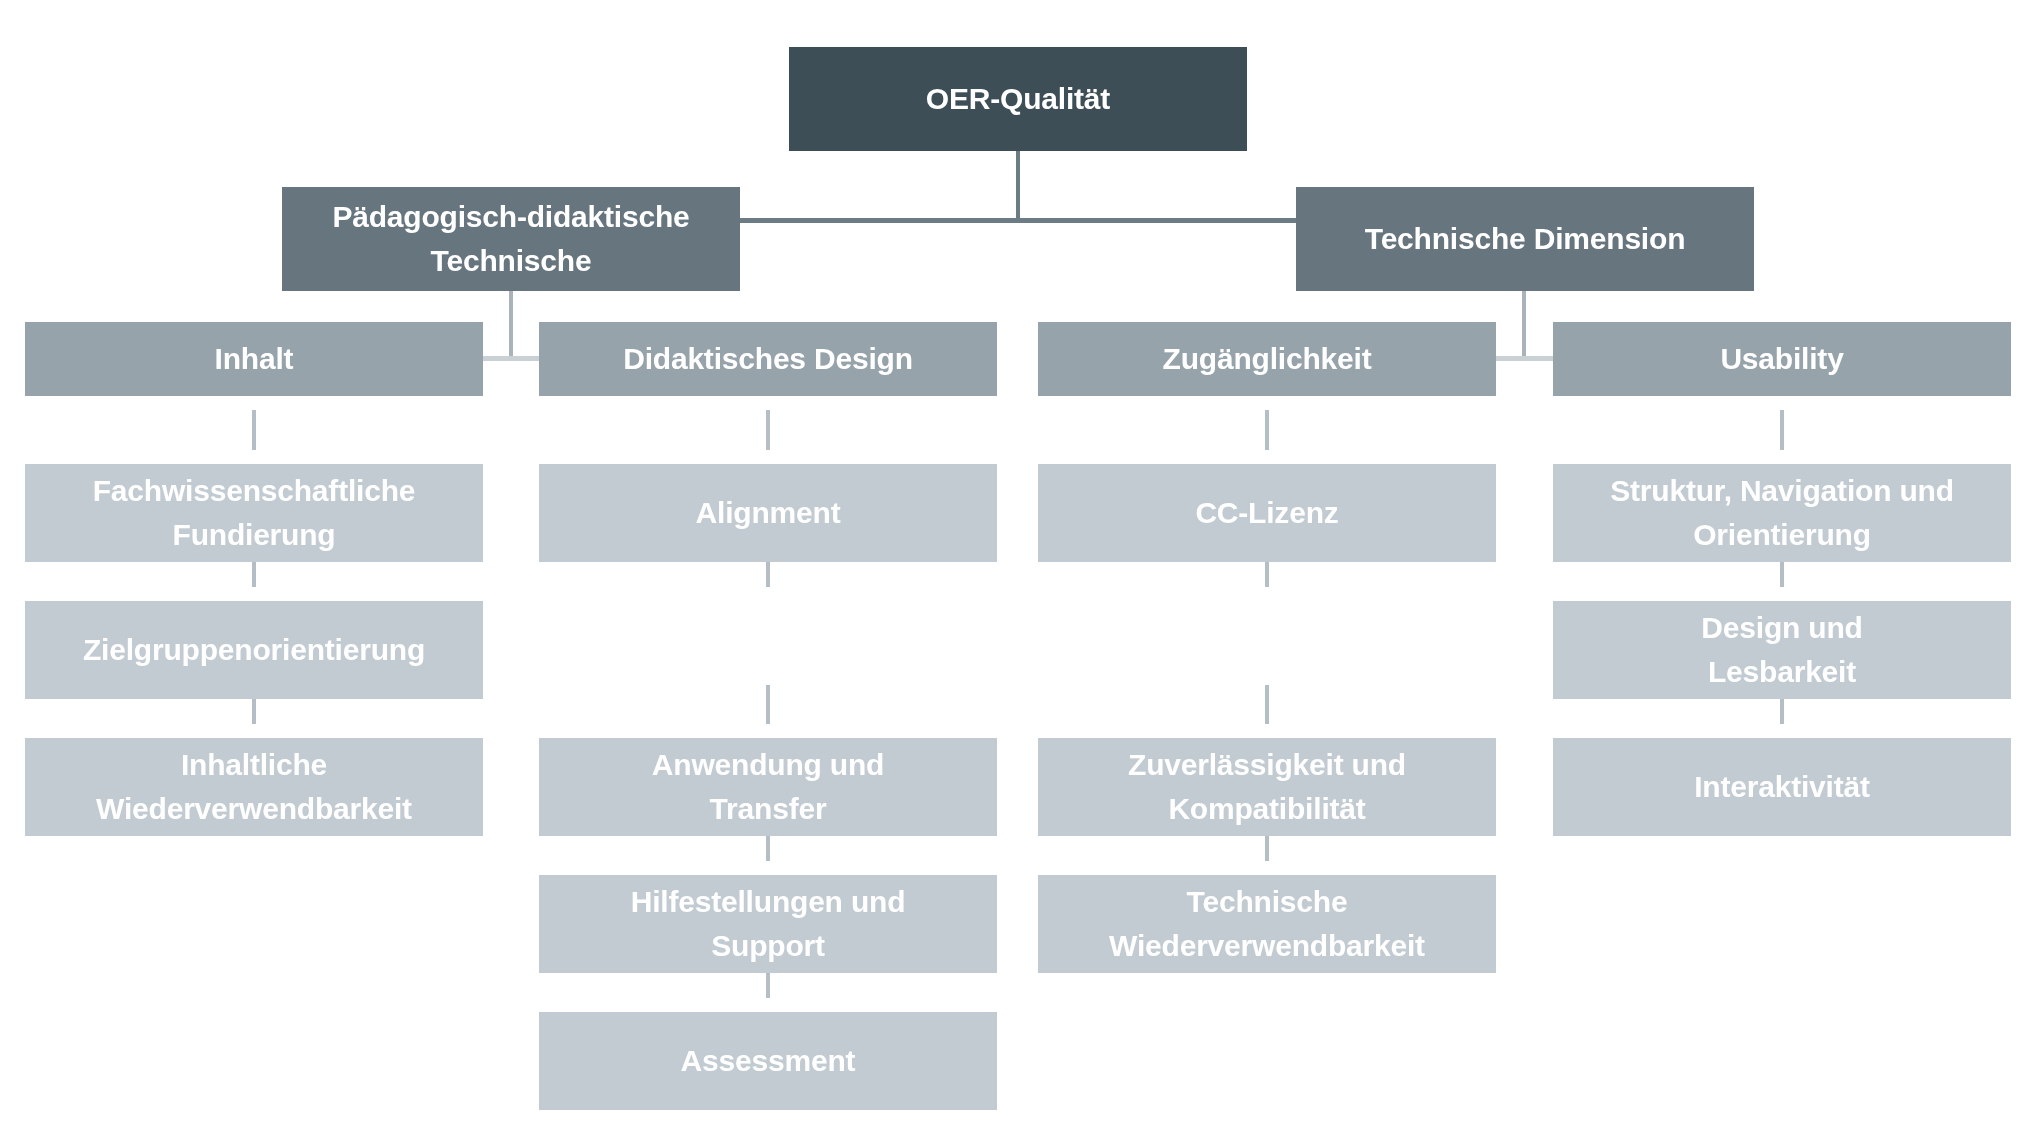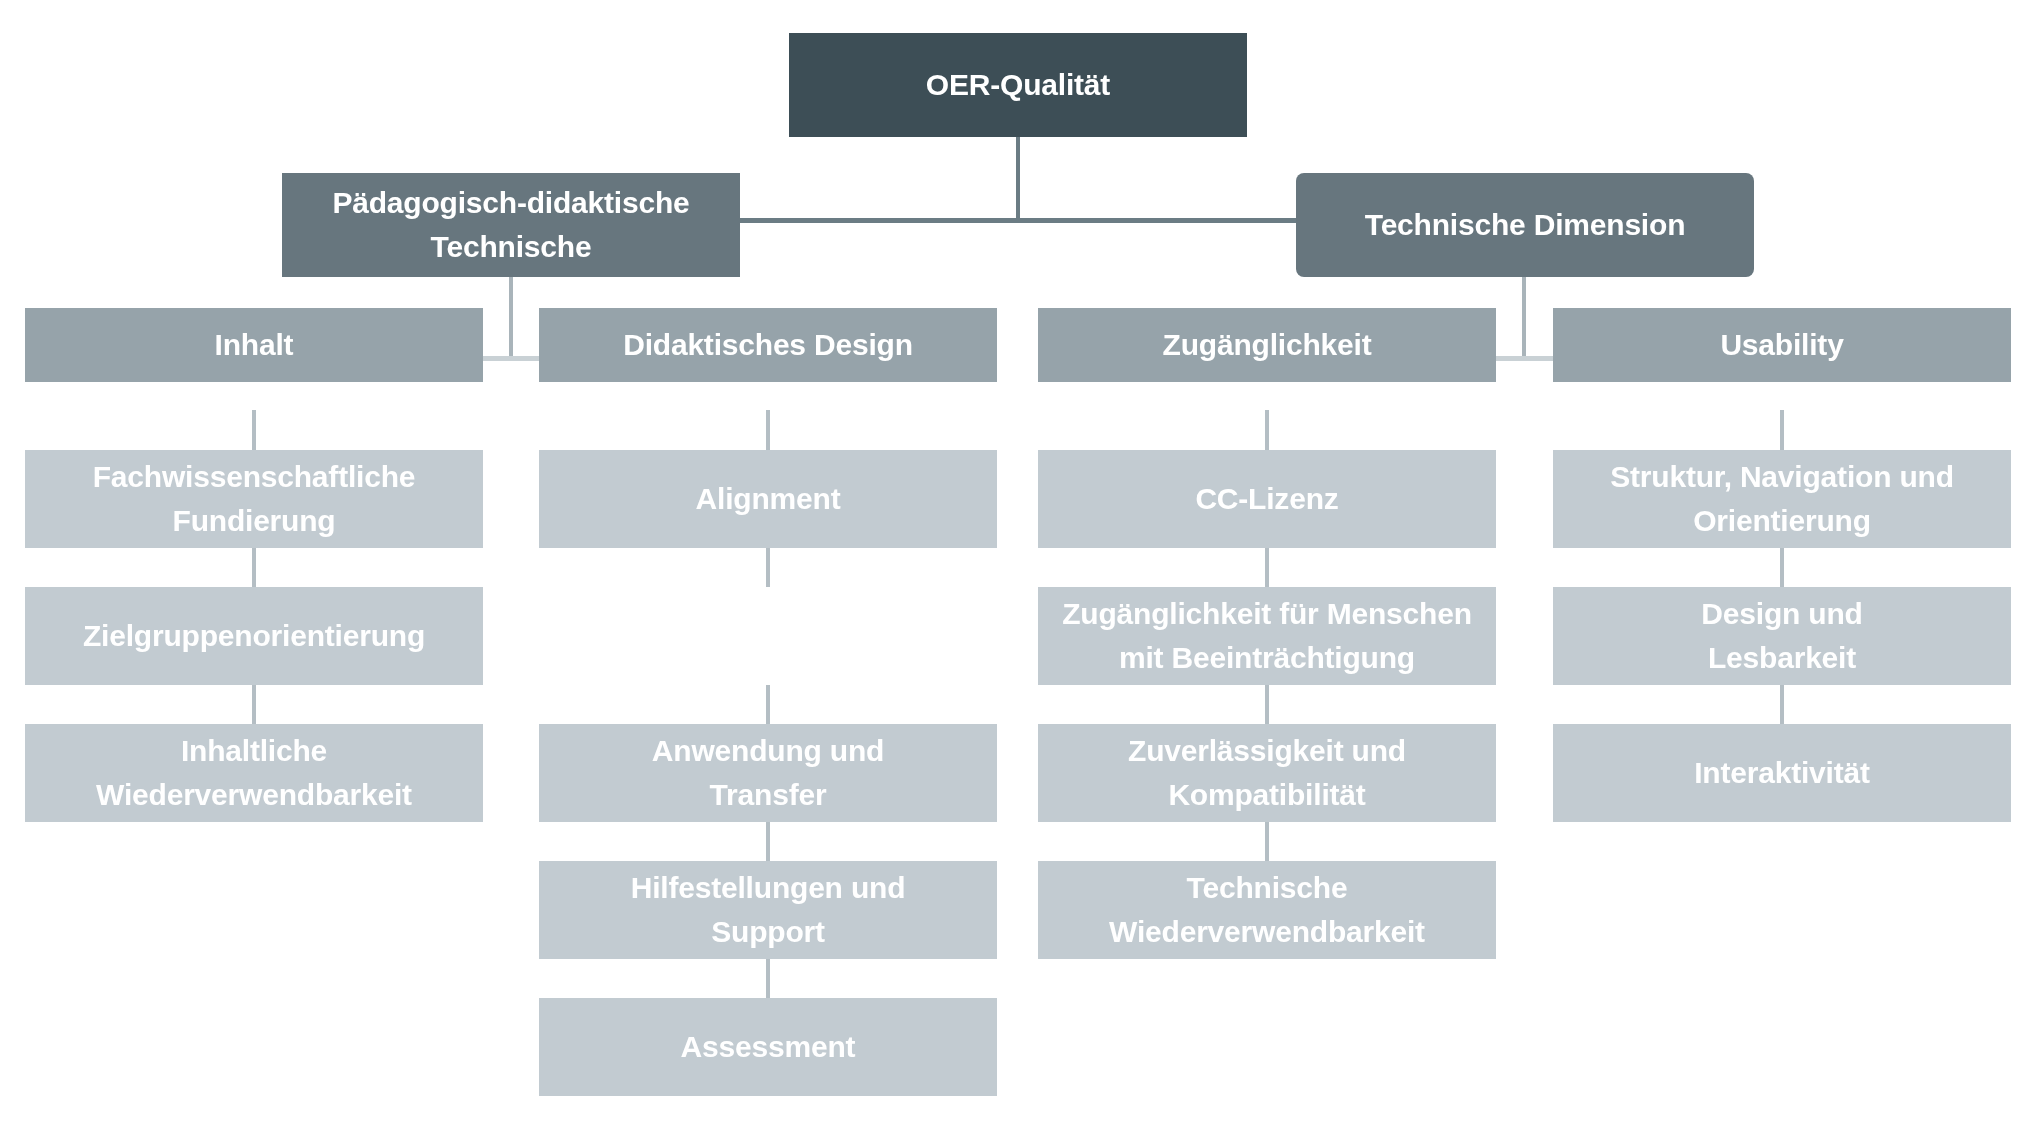--- a/index.html
+++ b/index.html
@@ -16,30 +16,31 @@
     display:flex;align-items:center;justify-content:center;
     text-align:center;
     color:#ffffff;
     font-weight:bold;
     font-size:30px;
     line-height:44px;
     letter-spacing:-0.2px;
     white-space:pre-line;
     box-sizing:border-box;
     padding:0 12px;
+    margin-top:14px;
   }
   .lvl-root{height:104px;background:#3d4e56;}
   .lvl-dim{height:104px;background:#67767e;}
   .lvl-head{height:74px;background:#96a3aa;}
   .lvl-item{height:98px;background:#c2cbd1;}
 
   
   #b-root{left:789px;top:33px;}
   #b-dim1{left:282px;top:173px;}
-  #b-dim2{left:1296px;top:173px;border-radius:8px;}
+  #b-dim2{left:1296px;top:173px;}
   #b-h1{left:25px;top:308px;}
   #b-h2{left:539px;top:308px;}
   #b-h3{left:1038px;top:308px;}
   #b-h4{left:1553px;top:308px;}
   .colx1{left:25px;}  .colx2{left:539px;} .colx3{left:1038px;} .colx4{left:1553px;}
   .row1{top:450px;} .row2{top:587px;} .row3{top:724px;} .row4{top:861px;} .row5{top:998px;text-align:right;}
 
   
   .line{position:absolute;}
   .dark{background:#6b7c84;}
@@ -109,22 +110,20 @@
 Wiederverwendbarkeit</div>
 
   <div class="box lvl-item colx2 row1">Alignment</div>
   <div class="box lvl-item colx2 row3">Anwendung und
 Transfer</div>
   <div class="box lvl-item colx2 row4">Hilfestellungen und
 Support</div>
   <div class="box lvl-item colx2 row5">Assessment</div>
 
   <div class="box lvl-item colx3 row1">CC-Lizenz</div>
-  <div class="box lvl-item colx3 row2">Zugänglichkeit für Menschen
-mit Beeinträchtigung</div>
   <div class="box lvl-item colx3 row3">Zuverlässigkeit und
 Kompatibilität</div>
   <div class="box lvl-item colx3 row4">Technische
 Wiederverwendbarkeit</div>
 
   <div class="box lvl-item colx4 row1">Struktur, Navigation und
 Orientierung</div>
   <div class="box lvl-item colx4 row2">Design und
 Lesbarkeit</div>
   <div class="box lvl-item colx4 row3">Interaktivität</div>

